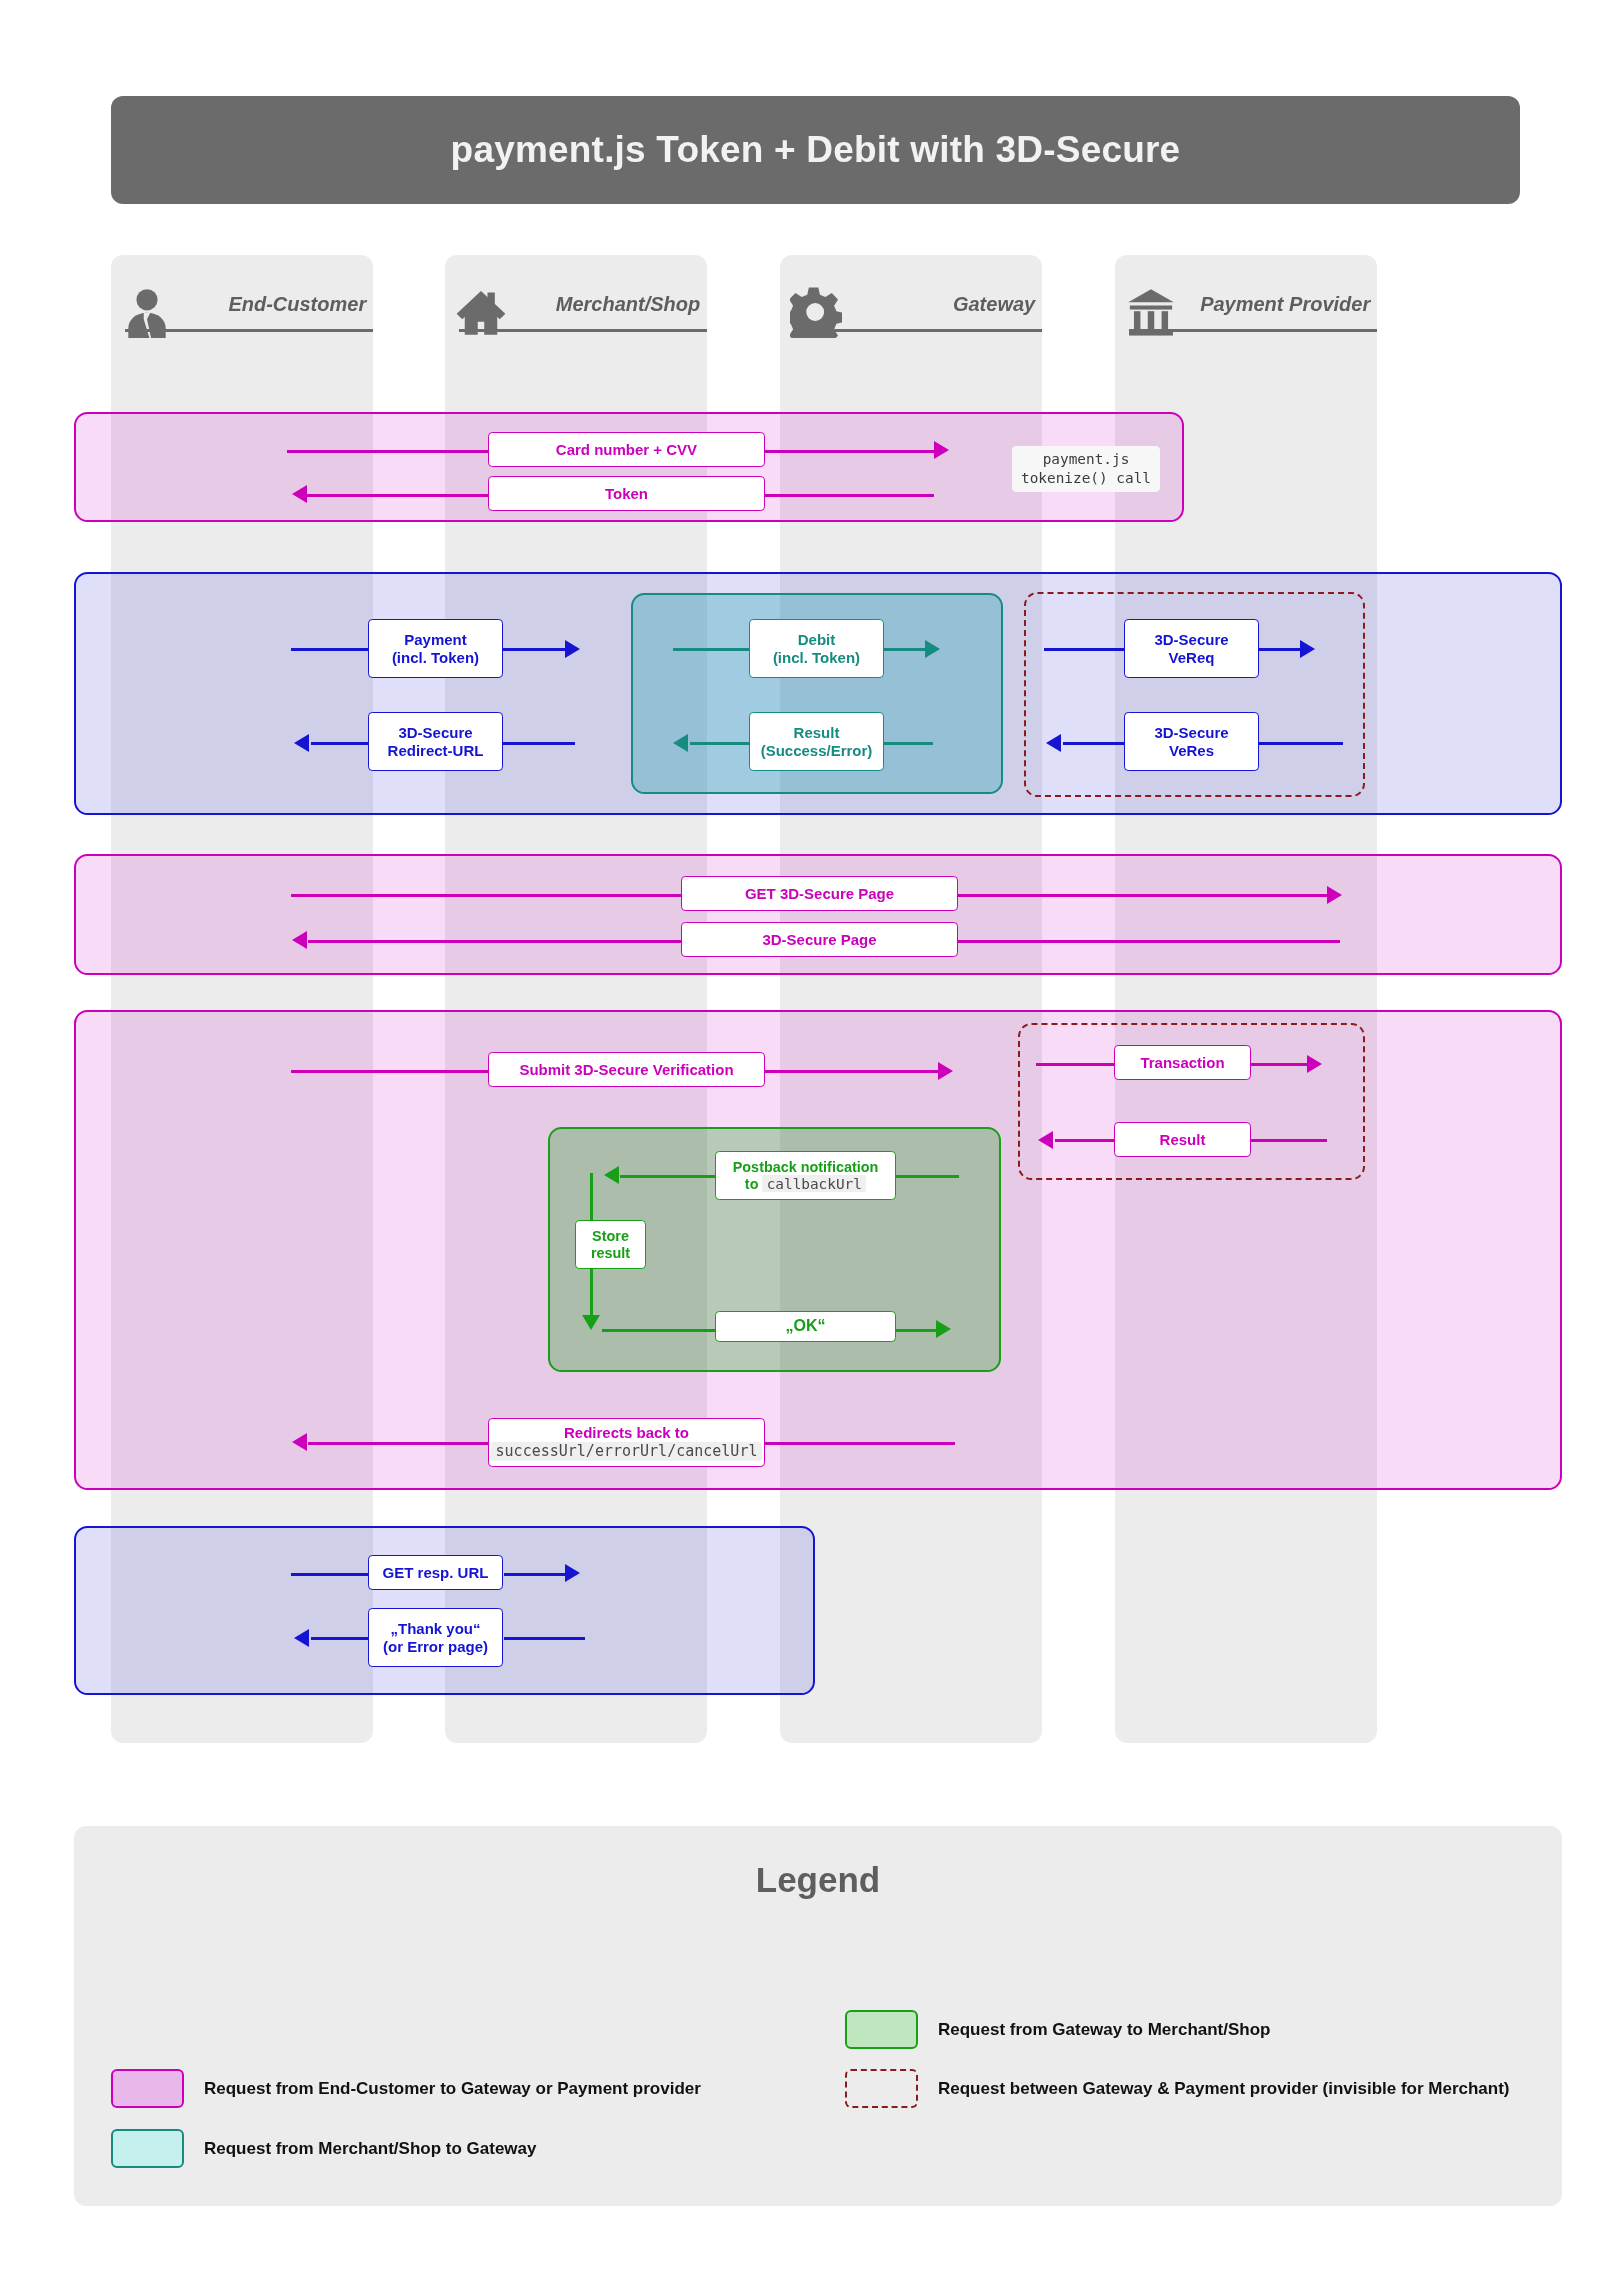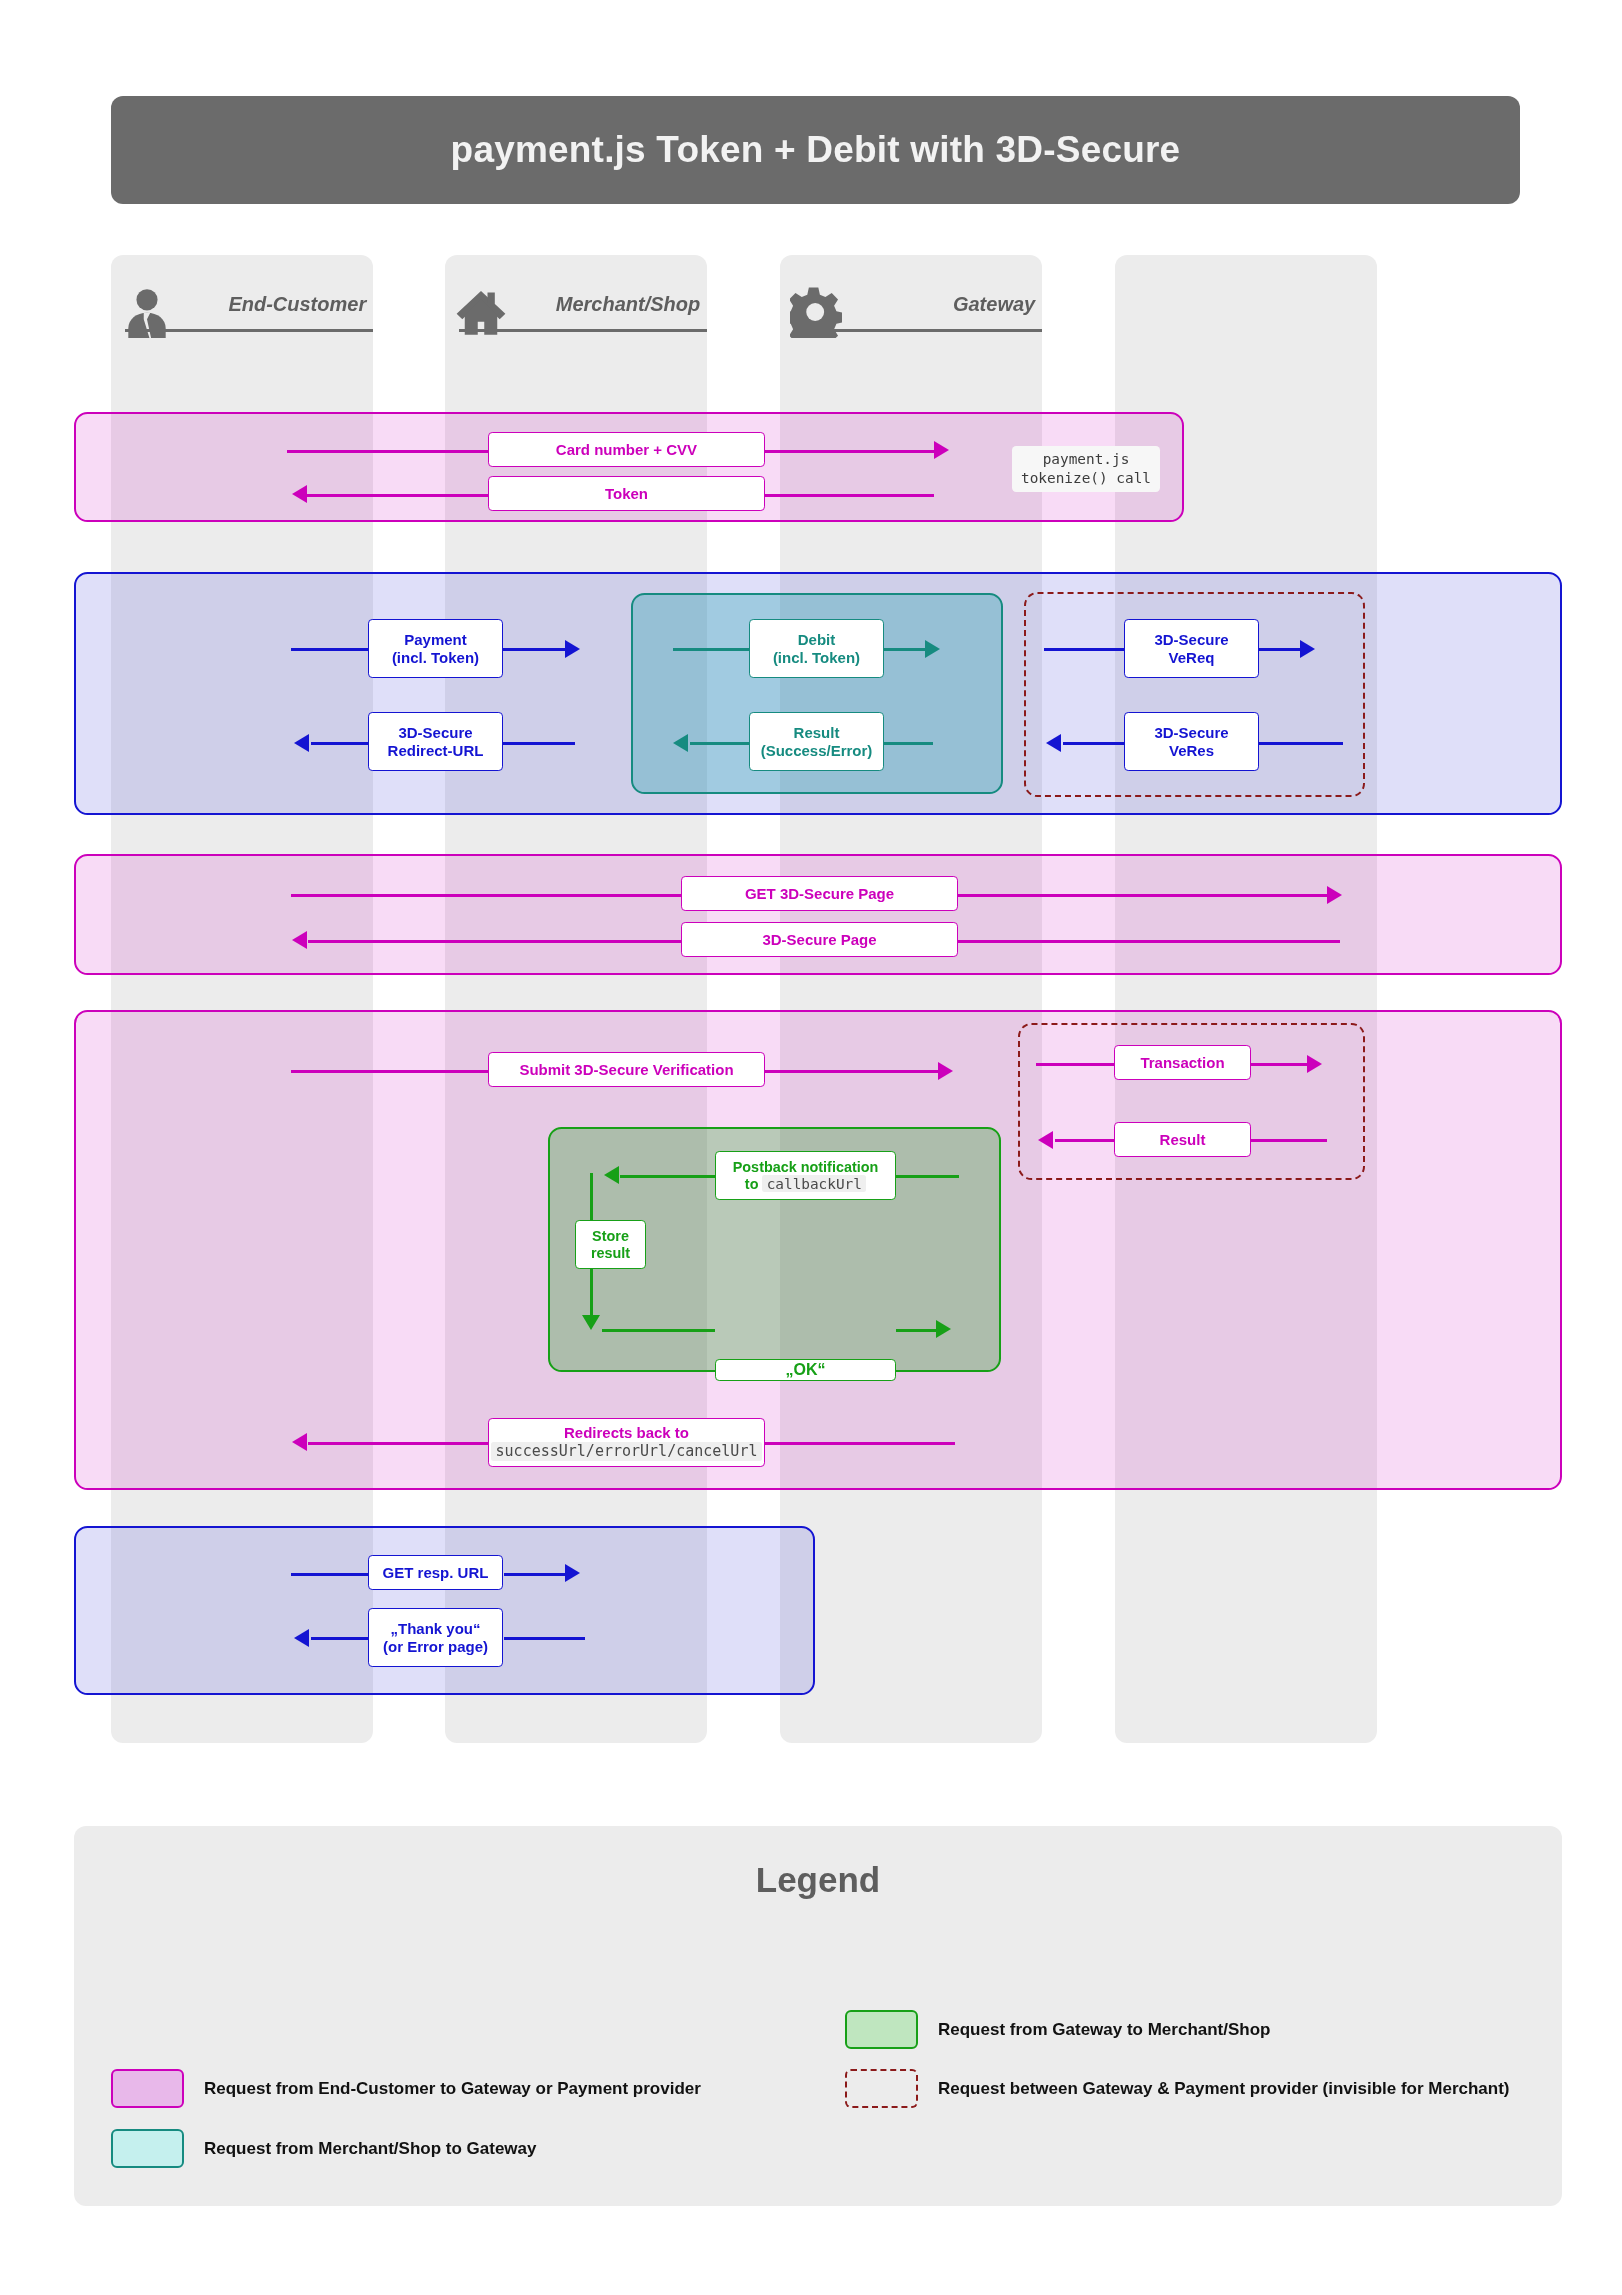--- a/index.html
+++ b/index.html
@@ -167,20 +167,36 @@
         <svg viewBox="0 0 64 64">
             <path d="M26 2h12l2 9 7 3 8-5 8 8-5 8 3 7 9 2v12l-9 2-3 7 5 8-8 8-8-5-7 3-2 9H26l-2-9-7-3-8 5-8-8 5-8-3-7-9-2V34l9-2 3-7-5-8 8-8 8 5 7-3z" transform="translate(-2,0) scale(0.97)"></path>
             <circle cx="31" cy="32" r="11" fill="#ececec"></circle>
           </svg>
       </span>
       <span class="hdr-label">Gateway</span>
       <span class="underline"></span>
     </div>
   </div>
 
+  <div class="lane-head" style="left:1115px;">
+    <div class="hdr-inner">
+      <span class="ico">
+        <svg viewBox="0 0 64 64">
+            <path d="M32 4 4 20h56z"></path>
+            <rect x="6" y="24" width="52" height="5"></rect>
+            <rect x="11" y="31" width="8" height="22"></rect>
+            <rect x="28" y="31" width="8" height="22"></rect>
+            <rect x="45" y="31" width="8" height="22"></rect>
+            <rect x="5" y="55" width="54" height="6"></rect>
+          </svg>
+      </span>
+      <span class="hdr-label">Payment Provider</span>
+      <span class="underline"></span>
+    </div>
+  </div>
 
   <div class="block b-pink" style="left:74px;top:412px;width:1110px;height:110px;"></div>
 
   <div class="line pink" style="left:287px;top:450px;width:456px;"></div>
   <div class="ah right pink" style="left:934px;top:441px;"></div>
   <div class="line pink" style="left:765px;top:450px;width:169px;"></div>
   <div class="msg m-pink" style="left:488px;top:432px;width:277px;height:35px;font-size:15px;">
     <span>Card number + CVV</span>
   </div>
 
@@ -305,21 +321,21 @@
   <div class="msg m-green" style="left:575px;top:1220px;width:71px;height:49px;font-size:14.4px;">
     <span>Store</span>
     <span>result</span>
   </div>
   <div class="vline green" style="left:590px;top:1269px;height:51px;"></div>
   <div class="ah down green" style="left:582px;top:1315px;"></div>
 
   <div class="line green" style="left:602px;top:1329px;width:113px;"></div>
   <div class="line green" style="left:896px;top:1329px;width:47px;"></div>
   <div class="ah right green" style="left:936px;top:1320px;"></div>
-  <div class="msg m-green" style="left:715px;top:1311px;width:181px;height:22px;font-size:16px;margin-top:48px;">
+  <div class="msg m-green" style="left:715px;top:1311px;width:181px;height:31px;font-size:16px;">
     <span>„OK“</span>
   </div>
 
   <div class="line pink" style="left:308px;top:1442px;width:183px;"></div>
   <div class="ah left pink" style="left:292px;top:1433px;"></div>
   <div class="line pink" style="left:765px;top:1442px;width:190px;"></div>
   <div class="msg m-pink" style="left:488px;top:1418px;width:277px;height:49px;font-size:15px;">
     <span>Redirects back to</span>
     <span class="code">successUrl/errorUrl/cancelUrl</span>
   </div>

